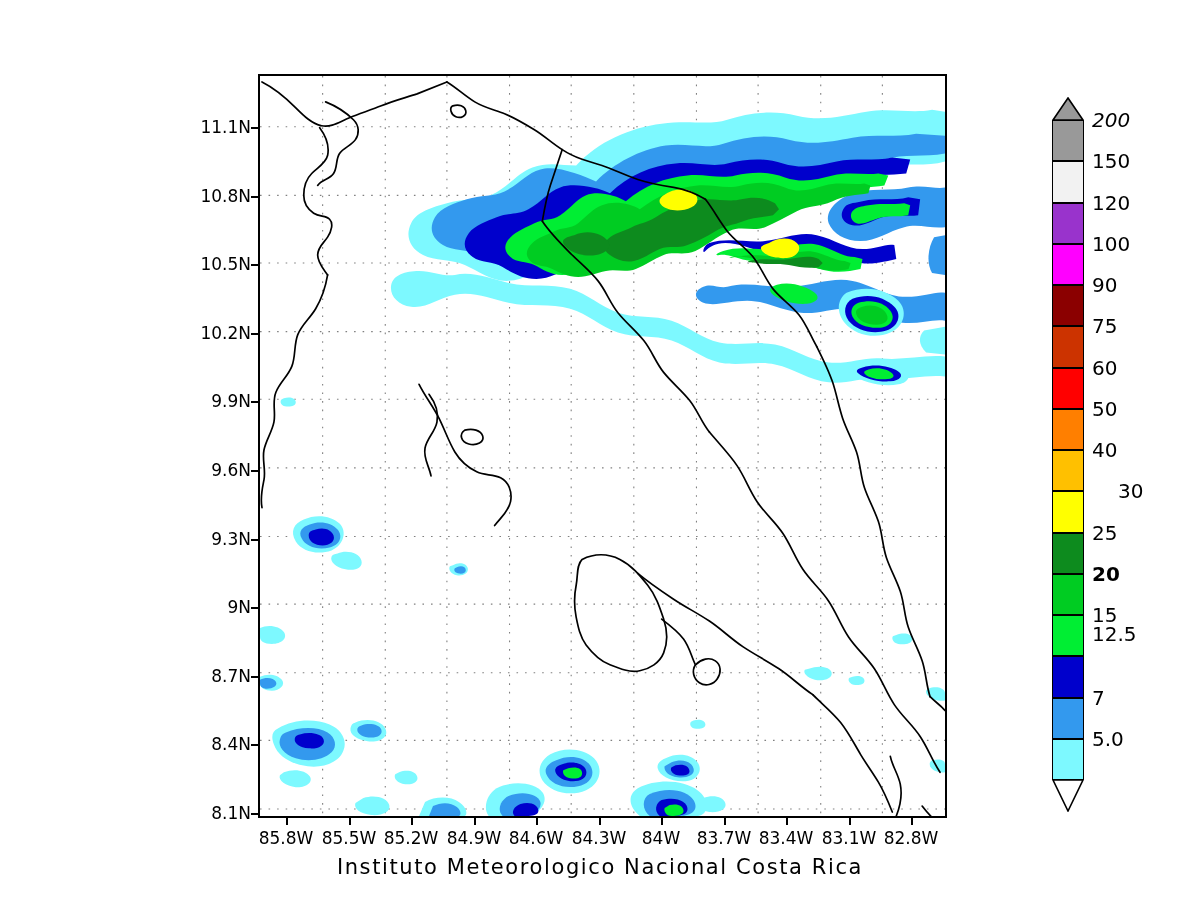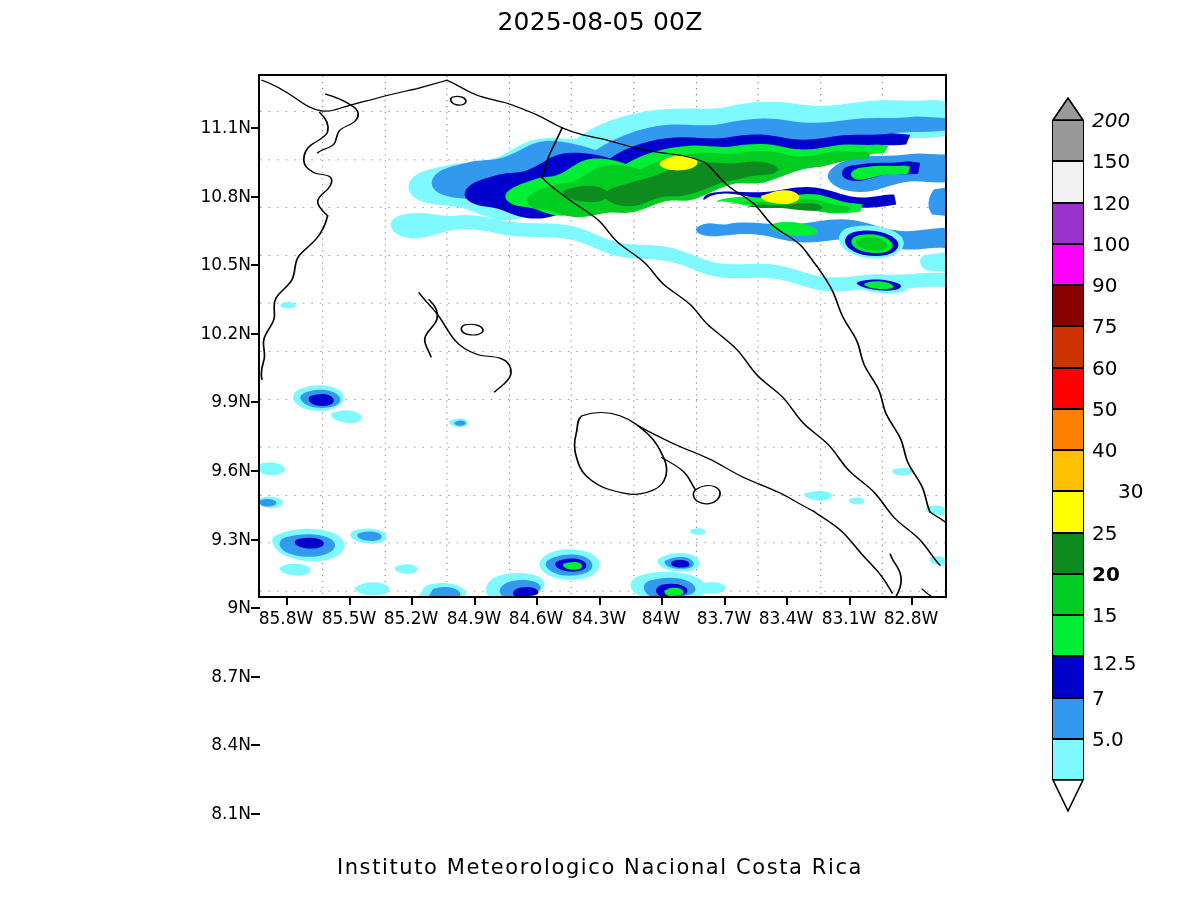--- a/index.html
+++ b/index.html
@@ -14,21 +14,21 @@
     font-family:"DejaVu Sans",sans-serif;
   }
   #title .l2{display:block;}
   #footer{
     position:absolute;left:0;top:855px;width:1200px;text-align:center;
     font-size:21px;letter-spacing:1.6px;
     font-family:"DejaVu Sans",sans-serif;
   }
   
   #plot{
-    position:absolute;left:258px;top:74px;width:689px;height:524px;
+    position:absolute;left:258px;top:74px;width:689px;height:744px;
     border:2px solid #000;background:#fff;box-sizing:border-box;
   }
   #mapclip{position:absolute;inset:0;overflow:hidden;}
   #mapsvg{position:absolute;left:0;top:0;width:100%;height:100%;}
   
   .ytick{position:absolute;right:100%;margin-right:9px;
     transform:translateY(-50%);font-size:17px;white-space:nowrap;}
   .ytickmark{position:absolute;right:100%;width:9px;height:0;
     border-top:2px solid #000;}
   .xtick{position:absolute;top:100%;margin-top:12px;
@@ -41,21 +41,20 @@
     border:1.6px solid #000;box-sizing:border-box;}
   .cblabel{position:absolute;left:40px;transform:translateY(-50%);
     font-size:20px;white-space:nowrap;}
   #cbtop{position:absolute;left:1052px;top:97px;width:32px;height:24px;}
   #cbbot{position:absolute;left:1052px;top:779px;width:32px;height:33px;}
 </style>
 </head>
 <body>
 
 <div id="title">
-  <span class="l2">2025-08-05 00Z</span>
 </div>
 
 <div id="plot">
   <div id="mapclip">
     <svg id="mapsvg" viewBox="0 0 689 744" preserveAspectRatio="none">
       <defs>
         <clipPath id="frameclip">
             <rect x="0" y="0" width="689" height="744"></rect>
           </clipPath>
       </defs>
@@ -556,21 +555,21 @@
     <div class="cblabel" style="top: 330px;">40</div>
     <div class="cbcell" style="top: 371.25px; height: 41.25px; background: rgb(255, 255, 0);"></div>
     <div class="cblabel" style="top: 371.25px; margin-left: 26px;">30</div>
     <div class="cbcell" style="top: 412.5px; height: 41.25px; background: rgb(13, 139, 30);"></div>
     <div class="cblabel" style="top: 412.5px;">25</div>
     <div class="cbcell" style="top: 453.75px; height: 41.25px; background: rgb(0, 204, 34);"></div>
     <div class="cblabel" style="top: 453.75px; font-weight: bold;">20</div>
     <div class="cbcell" style="top: 495px; height: 41.25px; background: rgb(0, 238, 51);"></div>
     <div class="cblabel" style="top: 495px;">15</div>
     <div class="cbcell" style="top: 536.25px; height: 41.25px; background: rgb(0, 0, 204);"></div>
-    <div class="cblabel" style="top: 543px; text-align: right;">12.5</div>
+    <div class="cblabel" style="top: 514px; text-align: right;">12.5</div>
     <div class="cbcell" style="top: 577.5px; height: 41.25px; background: rgb(51, 153, 238);"></div>
     <div class="cblabel" style="top: 577.5px;">7</div>
     <div class="cbcell" style="top: 618.75px; height: 41.25px; background: rgb(125, 249, 255);"></div>
     <div class="cblabel" style="top: 618.75px;">5.0</div>
   </div>
 
 <svg id="cbbot" viewBox="0 0 32 33" preserveAspectRatio="none">
   <polygon points="1,1 31,1 16,32" fill="#FFFFFF" stroke="#000" stroke-width="1.6"></polygon>
 </svg>
 

